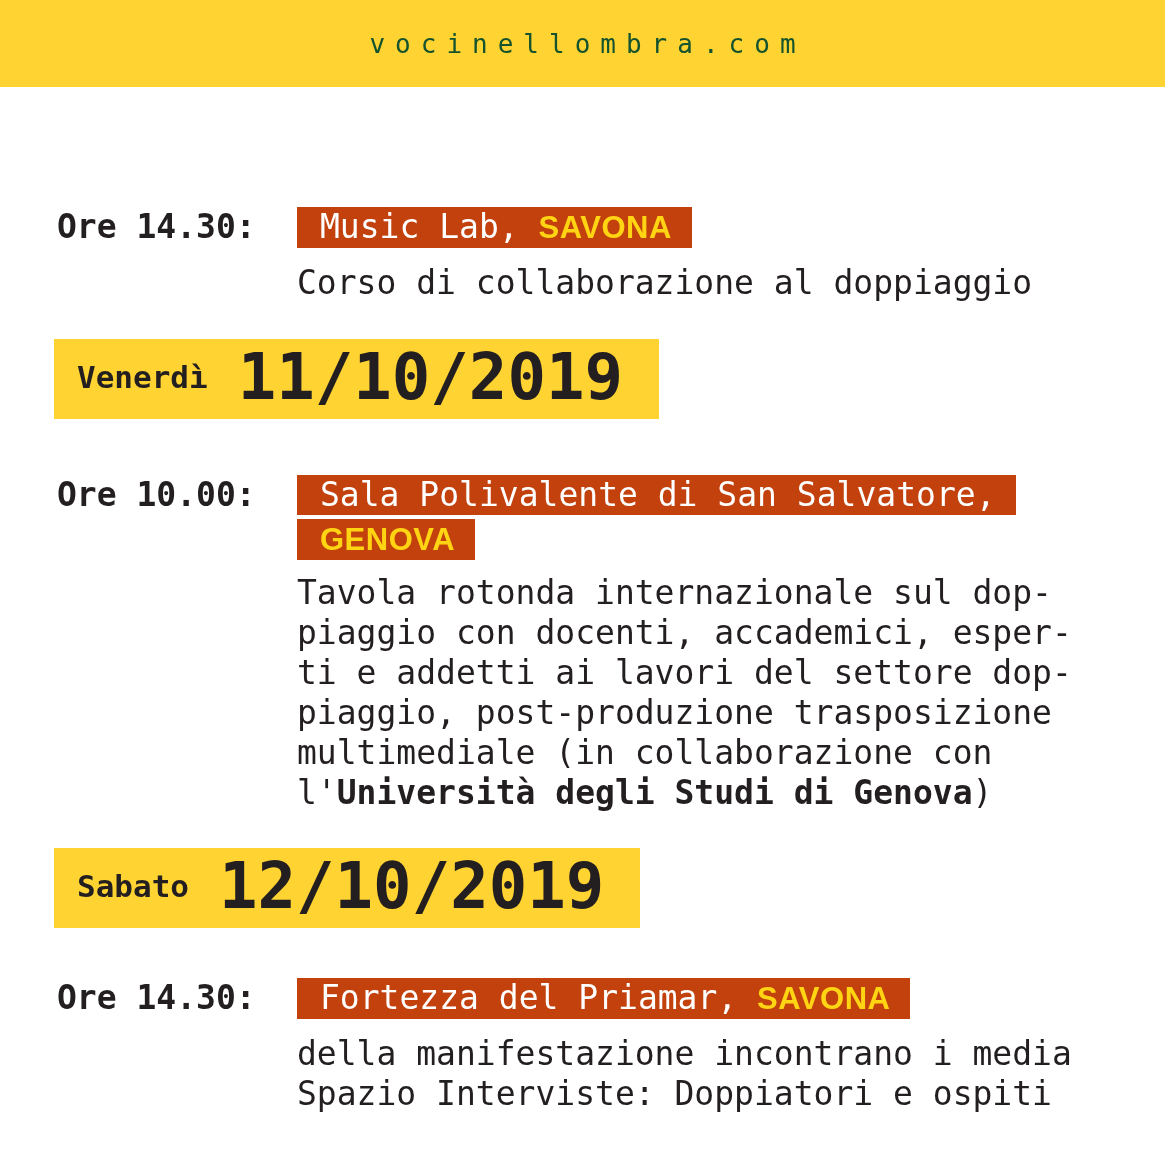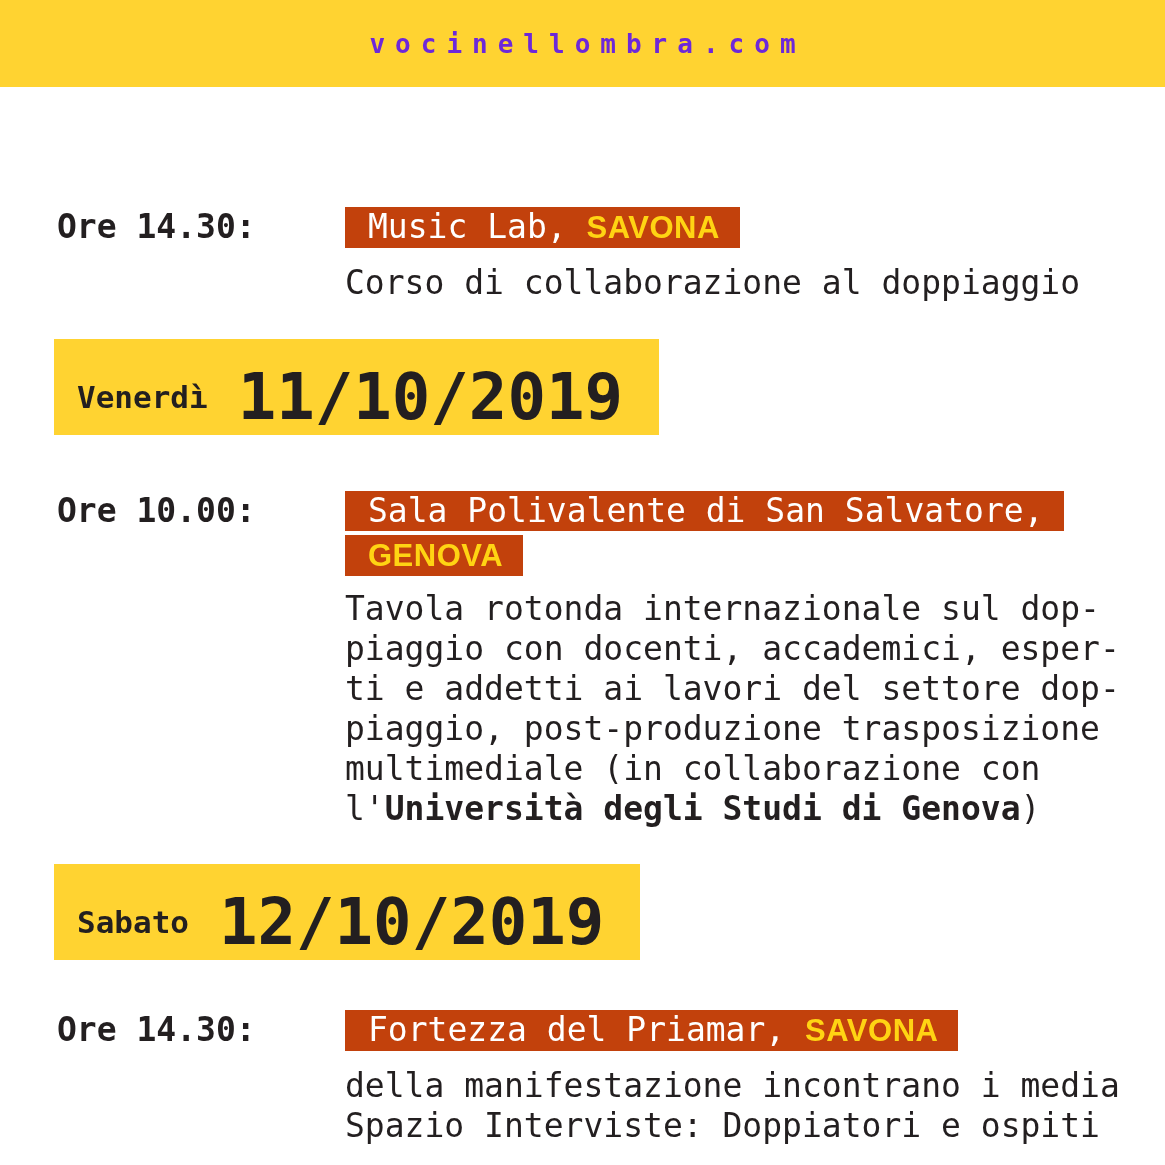--- a/index.html
+++ b/index.html
@@ -20,30 +20,28 @@
   .topbar {
     height: 87px;
     background: #FFD331;
     display: flex;
     align-items: center;
     justify-content: center;
   }
   .topbar .site {
     font-size: 26px;
     letter-spacing: 10px;
-    color: #6d28d9;
+    color: #14532d;
     text-indent: 10px;
-    font-weight: bold;
   }
   
   .event {
     display: flex;
     align-items: flex-start;
     padding-left: 57px;
-    gap: 48px;
   }
   .event-time {
     flex: 0 0 240px;
     width: 240px;
     font-weight: bold;
     font-size: 33px;
     line-height: 40px;
     white-space: nowrap;
   }
   .event-content { flex: 1 1 auto; }
@@ -72,23 +70,23 @@
   }
   .desc.tight { margin-top: 13px; }
   .desc .bold { font-weight: bold; }
   
   .day-banner {
     margin-left: 54px;
     height: 80px;
     background: #FFD331;
     width: fit-content;
     display: flex;
-    align-items: flex-start;
+    align-items: flex-end;
     gap: 30px;
-    padding: 16px 36px 0 23px;
+    padding: 0 36px 0 23px;
   }
   .day-name {
     font-weight: bold;
     font-size: 31px;
     line-height: 84px;
     white-space: nowrap;
   }
   .day-date {
     font-weight: bold;
     font-size: 64px;

